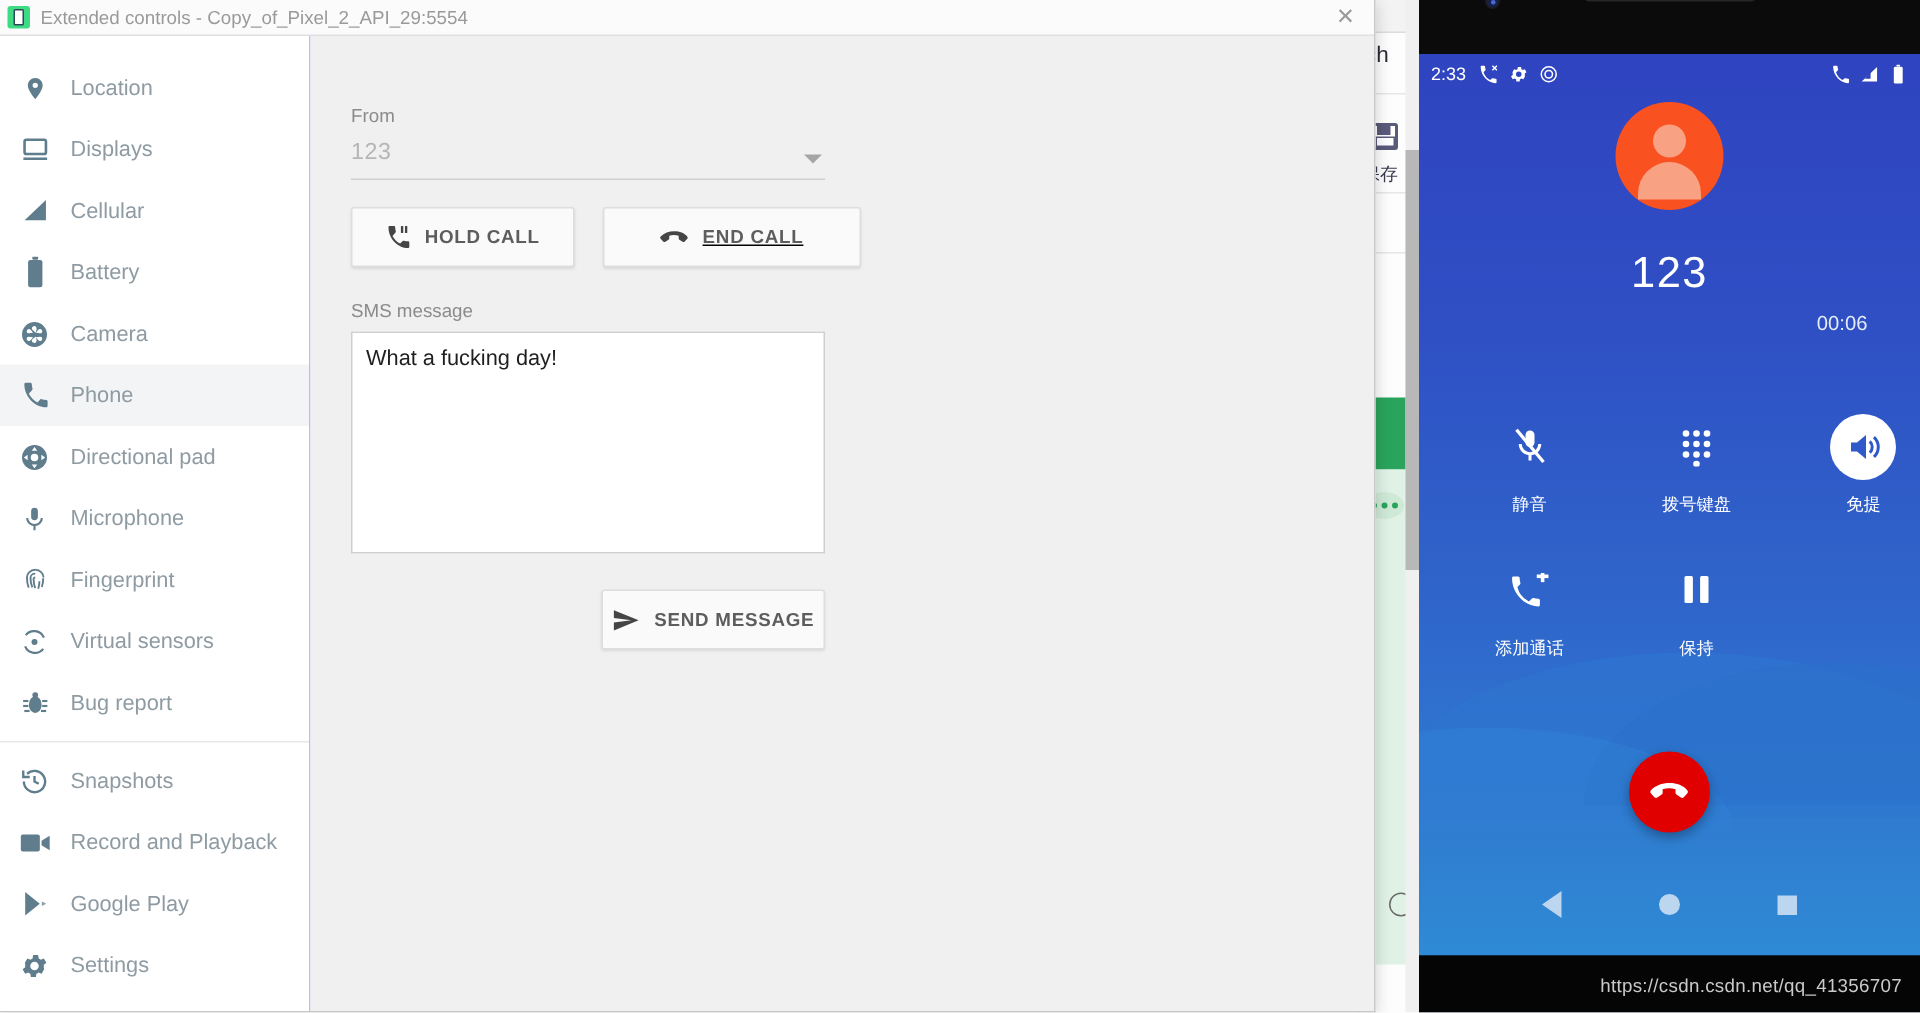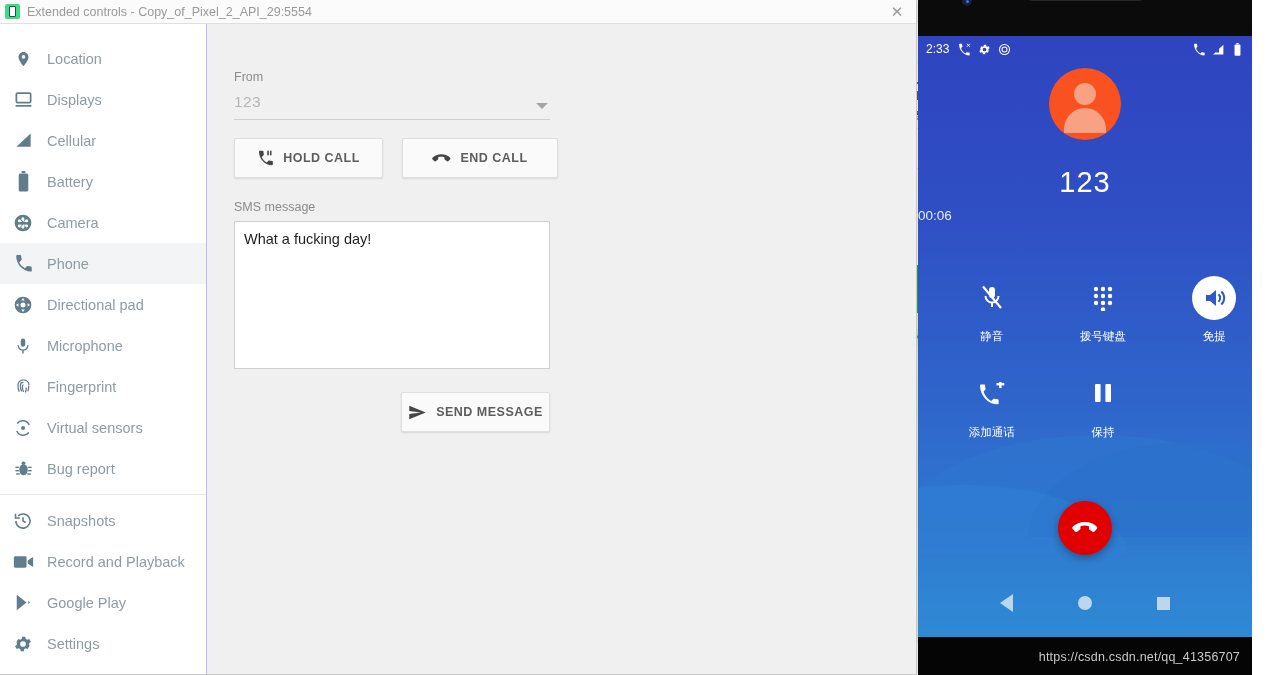--- a/index.html
+++ b/index.html
@@ -60,35 +60,35 @@
   .from-value { font-size: 15.5px; color: #b6b6b6; letter-spacing: .4px; }
   .caret { position: absolute; right: 2px; bottom: 10px; width: 0; height: 0; border-left: 6px solid transparent; border-right: 6px solid transparent; border-top: 6px solid #a5a5a5; }
 
   .btn-row { display: flex; gap: 19px; margin-top: 18px; }
   .mbtn {
     display: flex; align-items: center; justify-content: center; gap: 9px;
     height: 40px; background: #fafafa; border: 1px solid #dedede; border-radius: 2px;
     box-shadow: 0 1px 2px rgba(0,0,0,.10); cursor: pointer;
   }
   .mbtn-hold { width: 149px; }
-  .mbtn-end { width: 156px; }
+  .mbtn-end { width: 172px; text-decoration: underline; }
   .mbtn-label { font-size: 12.5px; font-weight: bold; color: #5d5d5d; letter-spacing: .5px; }
   .mbtn svg { display: block; color: #454545; }
 
   .sms-label { font-size: 12.5px; color: #8b8b8b; margin-top: 22px; margin-bottom: 7px; }
   .sms-box {
     width: 316px; height: 148px; background: #ffffff; border: 1px solid #cfcfcf;
     padding: 8px 9px; font-size: 14.5px; color: #1f1f1f; resize: none; outline: none;
     font-family: "Liberation Sans", sans-serif; line-height: 1.35;
   }
   .send-wrap { width: 316px; display: flex; justify-content: flex-end; margin-top: 19px; }
   .mbtn-send { width: 149px; }
 
   
-  .phone { position: absolute; left: 918px; top: 0; width: 334px; height: 675px; background: #0f172a; overflow: hidden; }
+  .phone { position: absolute; left: 946px; top: 0; width: 334px; height: 675px; background: #0f172a; overflow: hidden; }
   .phone-bezel-top { position: absolute; left: 0; top: 0; width: 334px; height: 36px; background: #0b0b0b; }
   .phone-cam { position: absolute; left: 44px; top: -4px; width: 10px; height: 10px; border-radius: 50%; background: #16204a; border: 1px solid #1b1b1b; }
   .phone-cam::after { content:""; position:absolute; left:3px; top:3px; width:3px; height:3px; border-radius:50%; background:#4a6ad8; }
   .phone-speaker { position: absolute; left: 110px; top: -6px; width: 115px; height: 7px; border-radius: 4px; background: #1c1c1c; border: 1px solid #272727; }
 
   .screen { position: absolute; left: 0; top: 36px; width: 334px; height: 601px; overflow: hidden;
             background: linear-gradient(180deg, #2f44c0 0%, #2f4ec4 28%, #2f66cb 62%, #2f8ad4 100%); }
   .mountain1 { position: absolute; left: -30px; bottom: 92px; width: 420px; height: 110px;
                background: #2d76cf; border-radius: 50% 50% 0 0 / 100% 100% 0 0; opacity: .55; }
   .mountain2 { position: absolute; left: 110px; bottom: 100px; width: 330px; height: 95px;
@@ -100,21 +100,21 @@
   .sb-time { font-size: 12px; color: #fff; margin-right: 9px; }
   .sb-left { display: flex; align-items: center; gap: 7px; }
   .sb-right { margin-left: auto; display: flex; align-items: center; gap: 6px; }
   .sb-ico { width: 13px; height: 13px; display: block; color: #fff; }
 
   .avatar { position: absolute; left: 50%; transform: translateX(-50%); top: 32px; width: 72px; height: 72px; border-radius: 50%; background: #f9511f; }
   .avatar-head { position: absolute; left: 50%; transform: translateX(-50%); top: 15px; width: 22px; height: 22px; border-radius: 50%; background: #f9a183; }
   .avatar-body { position: absolute; left: 50%; transform: translateX(-50%); top: 40px; width: 42px; height: 25px; border-radius: 22px 22px 0 0; background: #f9a183; }
 
   .callee { position: absolute; left: 0; top: 130px; width: 334px; text-align: center; font-size: 29px; color: #ffffff; font-weight: 300; letter-spacing: 1px; }
-  .duration { position: absolute; left: 0; top: 172px; width: 299px; text-align: left; font-size: 13.5px; color: #e4ecf8; }
+  .duration { position: absolute; left: 0; top: 172px; width: 299px; text-align: right; font-size: 13.5px; color: #e4ecf8; }
 
   .ctrl-grid { position: absolute; left: 0; top: 240px; width: 334px; }
   .ctrl-row { display: flex; }
   .ctrl-row.row2 { margin-top: 28px; }
   .ctrl { flex: 1; display: flex; flex-direction: column; align-items: center; cursor: pointer; padding-left: 36px; }
   .ctrl.span-left { flex: 0 0 33.33%; }
   .ctrl.blank { flex: 0 0 33.33%; }
   .ctrl-ic { width: 44px; height: 44px; display: flex; align-items: center; justify-content: center; color: #fff; }
   .ctrl-ic.active { background: #ffffff; border-radius: 50%; color: #2f58c8; }
   .ctrl-lbl { font-size: 11.5px; color: #ffffff; margin-top: 9px; }

